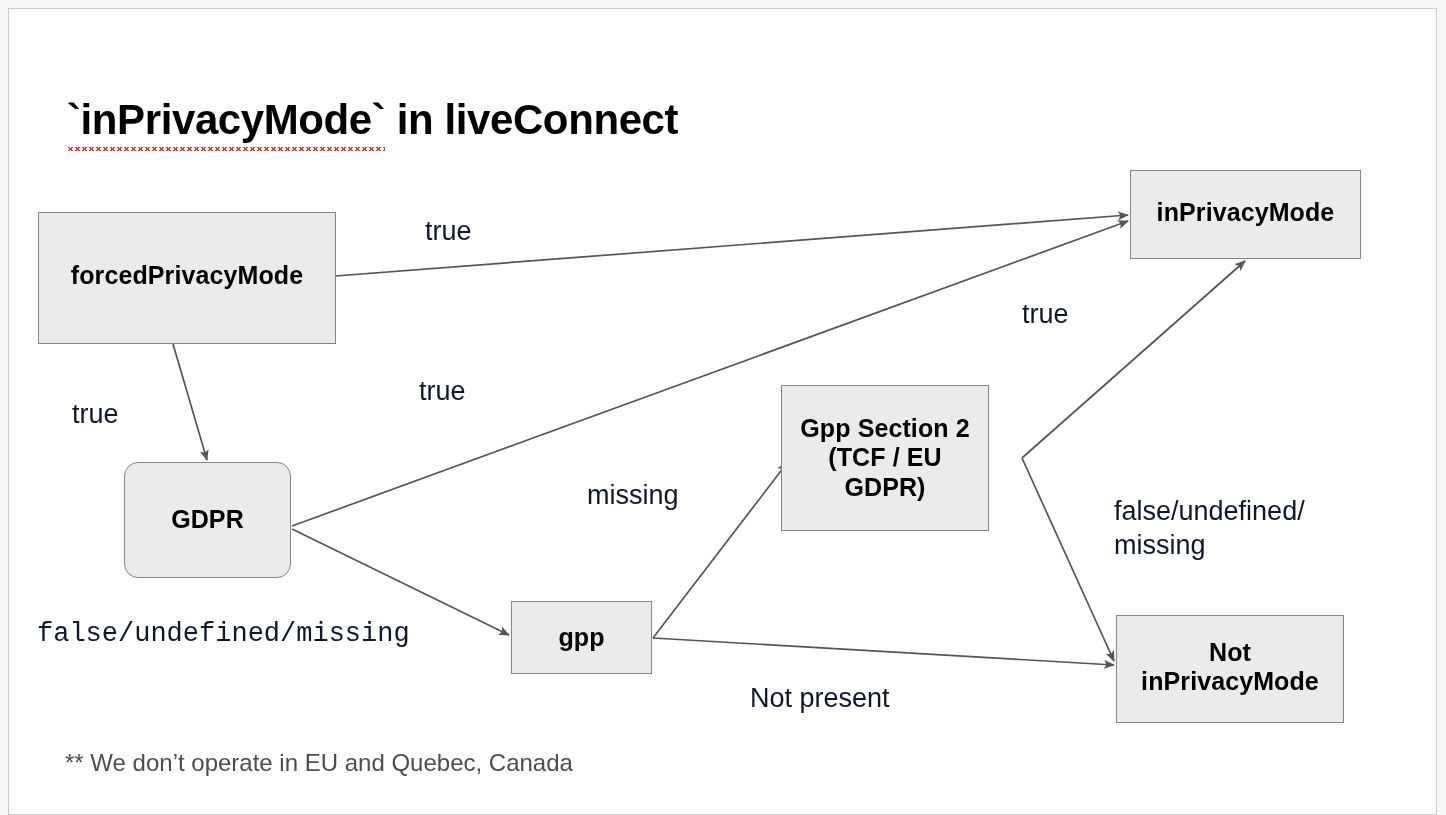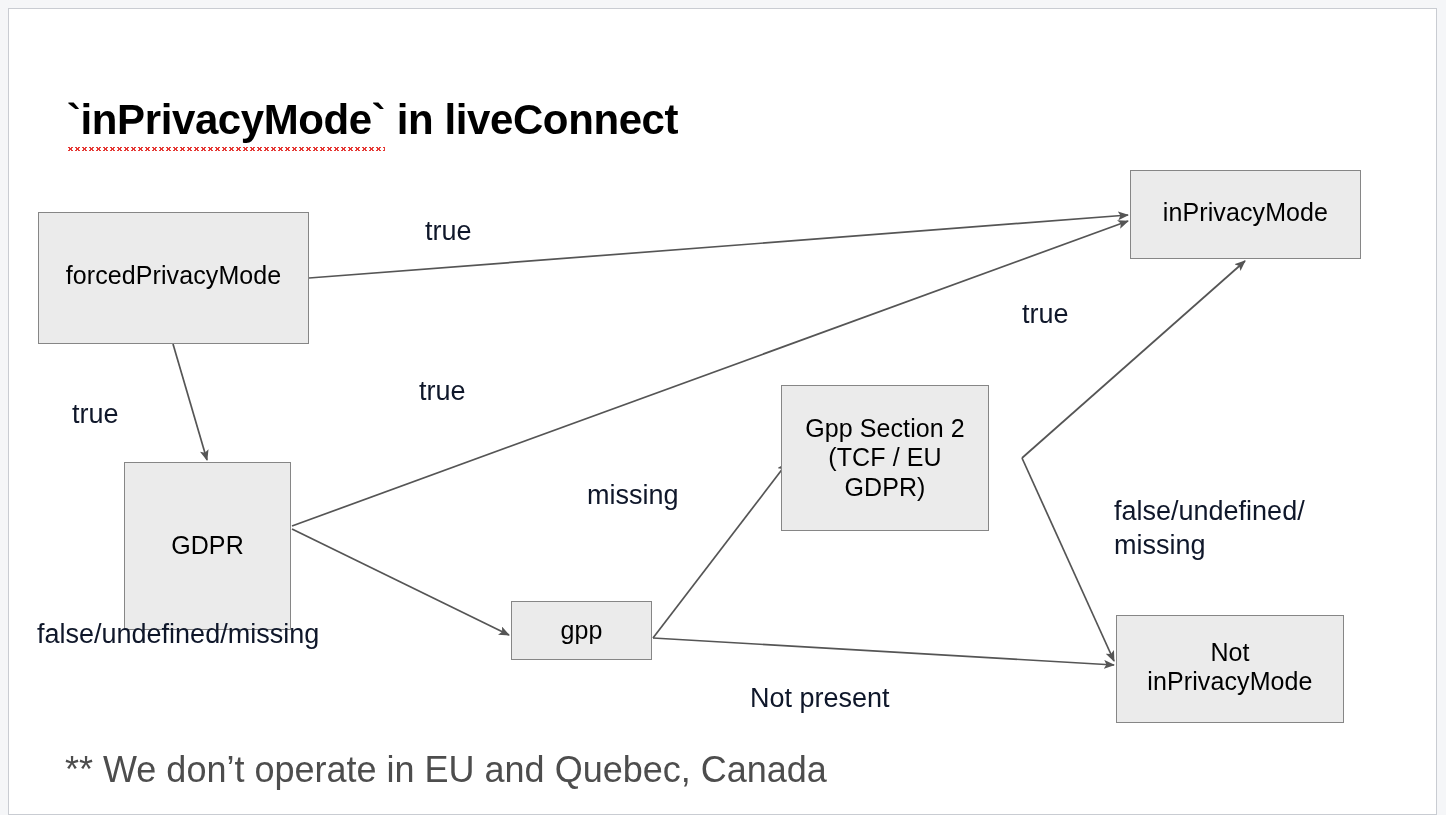--- a/index.html
+++ b/index.html
@@ -46,21 +46,21 @@
     box-sizing: border-box;
     display: flex;
     align-items: center;
     justify-content: center;
     text-align: center;
     color: #000000;
     font-size: 25px;
     line-height: 1.18;
     letter-spacing: 0.1px;
   }
-  .node .txt { position: relative; display: inline-block; }
+  .node .txt { position: relative; display: inline-block; font-weight: bold; }
   .spell {
     background-repeat: repeat-x;
     background-position: left bottom 0px;
     background-size: 6px 3px;
     background-image:
       linear-gradient(45deg, transparent 45%, #e53935 45%, #e53935 55%, transparent 55%),
       linear-gradient(-45deg, transparent 45%, #e53935 45%, #e53935 55%, transparent 55%);
     padding-bottom: 4px;
     text-align: center;
   }
@@ -80,21 +80,21 @@
     color: #0f172a;
     font-size: 27px;
     line-height: 1.25;
     white-space: pre-line;
   }
   #footnote {
     position: absolute;
     left: 64px;
     top: 748px;
     color: #4d4d4d;
-    font-size: 36px;
+    font-size: 24px;
     white-space: nowrap;
   }
 </style>
 </head>
 <body>
 
 <div id="canvas">
   <div id="stage">
 
     <div id="title"><span class="spell">`inPrivacyMode`</span><span> in liveConnect</span></div>
@@ -111,47 +111,47 @@
           <line x1="291" y1="525" x2="1127" y2="220" marker-end="url(#ah)"></line>
           <line x1="291" y1="528" x2="508" y2="634" marker-end="url(#ah)"></line>
           <line x1="652" y1="637" x2="786" y2="462" marker-end="url(#ah)"></line>
           <line x1="652" y1="637" x2="1113" y2="664" marker-end="url(#ah)"></line>
           <line x1="1021" y1="457" x2="1244" y2="260" marker-end="url(#ah)"></line>
           <line x1="1021" y1="457" x2="1113" y2="660" marker-end="url(#ah)"></line>
         </g>
     </svg>
 
     <div id="nodes-layer">
-        <div class="node" style="left: 37px; top: 211px; width: 271px; height: 132px;">
+        <div class="node" style="left: 37px; top: 211px; width: 298px; height: 132px;">
           <span class="txt spell" style="white-space: pre-line;">forcedPrivacyMode</span>
         </div>
-        <div class="node" style="left: 123px; top: 461px; width: 167px; height: 168px;">
+        <div class="node" style="left: 123px; top: 461px; width: 167px; height: 116px; border-radius: 14px;">
           <span class="txt" style="white-space: pre-line;">GDPR</span>
         </div>
-        <div class="node" style="left: 510px; top: 600px; width: 141px; height: 59px;">
+        <div class="node" style="left: 510px; top: 600px; width: 141px; height: 73px;">
           <span class="txt" style="white-space: pre-line;">gpp</span>
         </div>
         <div class="node" style="left: 780px; top: 384px; width: 208px; height: 146px;">
           <span class="txt" style="white-space: pre-line;">Gpp Section 2
 (TCF / EU
 GDPR)</span>
         </div>
         <div class="node" style="left: 1129px; top: 169px; width: 231px; height: 89px;">
           <span class="txt spell" style="white-space: pre-line;">inPrivacyMode</span>
         </div>
         <div class="node" style="left: 1115px; top: 614px; width: 228px; height: 108px;">
           <span class="txt spell" style="white-space: pre-line;">Not
 inPrivacyMode</span>
         </div>
       </div>
     <div id="labels-layer">
         <div class="elabel" style="left: 424px; top: 214px;">true</div>
         <div class="elabel" style="left: 71px; top: 397px;">true</div>
         <div class="elabel" style="left: 418px; top: 374px;">true</div>
-        <div class="elabel" style="left: 36px; top: 617px;">false/undefined/missing</div>
+        <div class="elabel" style="left: 36px; top: 617px; font-family: Liberation Mono, monospace;">false/undefined/missing</div>
         <div class="elabel" style="left: 586px; top: 478px;">missing</div>
         <div class="elabel" style="left: 749px; top: 681px;">Not present</div>
         <div class="elabel" style="left: 1021px; top: 297px;">true</div>
         <div class="elabel" style="left: 1113px; top: 494px;">false/undefined/
 missing</div>
       </div>
 
     <div id="footnote">** We don’t operate in EU and Quebec, Canada</div>
 
   </div>

